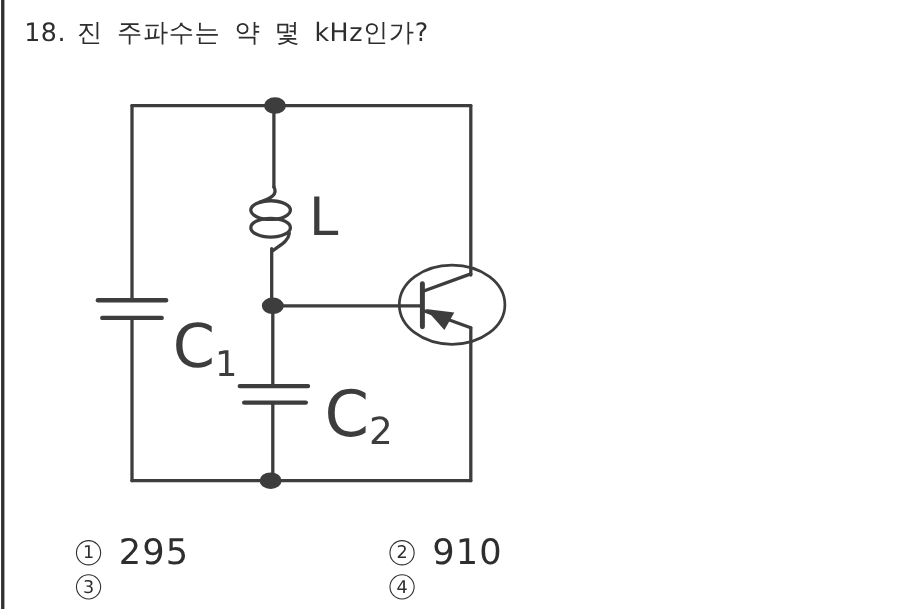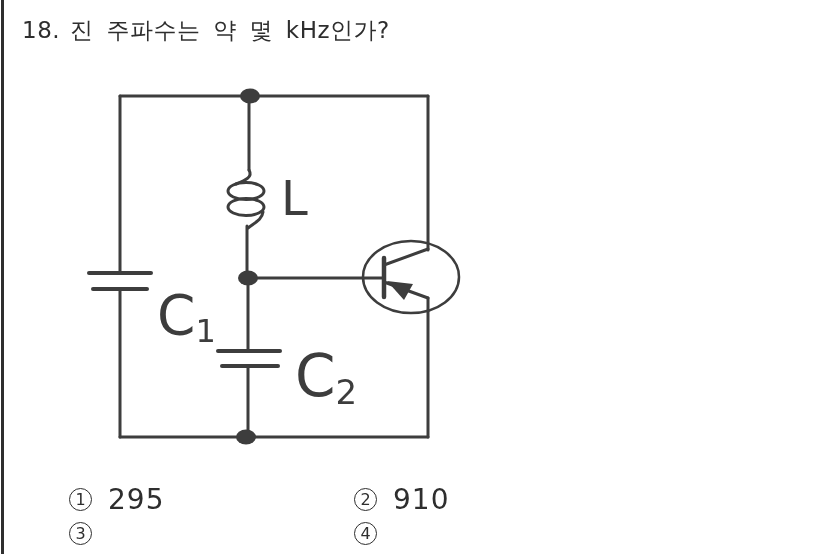--- a/index.html
+++ b/index.html
@@ -21,21 +21,21 @@
   .label-l{left:281px;top:174px;font-size:48px;}
   .label-c1{left:157px;top:245px;font-size:55px;margin-top:43px;}
   .label-c1 sub{font-size:32px;}
   .label-c2{left:295px;top:347px;font-size:58px;}
   .label-c2 sub{font-size:34px;}
   
   .option{position:absolute;display:flex;align-items:center;gap:16px;}
   .marker{width:23px;height:23px;border:1.6px solid #2e2e2e;border-radius:50%;
     display:flex;align-items:center;justify-content:center;
     font-size:16px;line-height:1;box-sizing:border-box;}
-  .optval{font-size:28px;letter-spacing:1px;}
+  .optval{font-size:32px;letter-spacing:1px;}
   .opt-1{left:69px;top:483px;}
   .opt-2{left:354px;top:483px;}
   .opt-3{left:69px;top:522px;}
   .opt-4{left:354px;top:522px;}
 </style>
 </head>
 <body>
 
 <div class="page-rule"></div>
 

